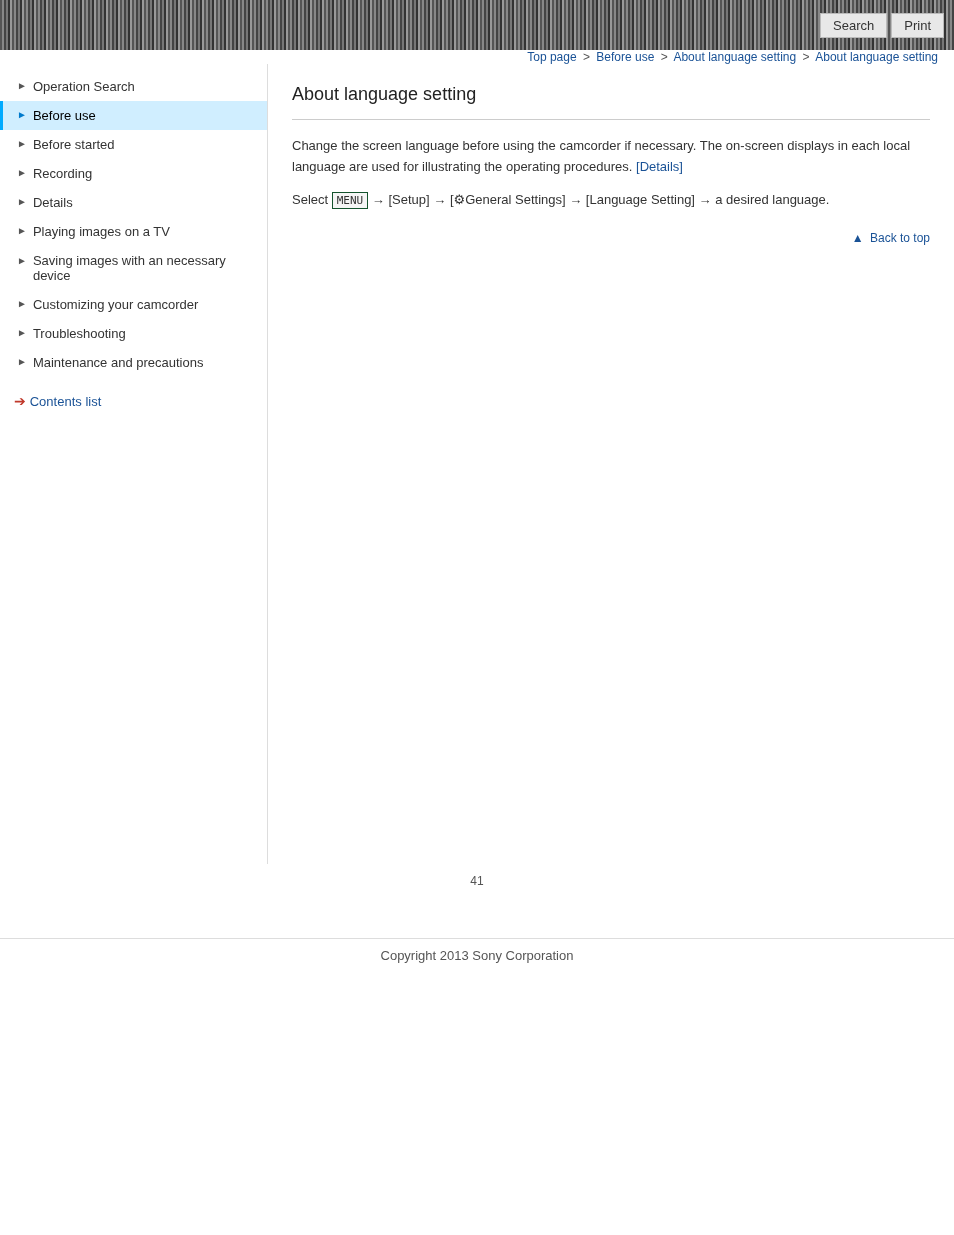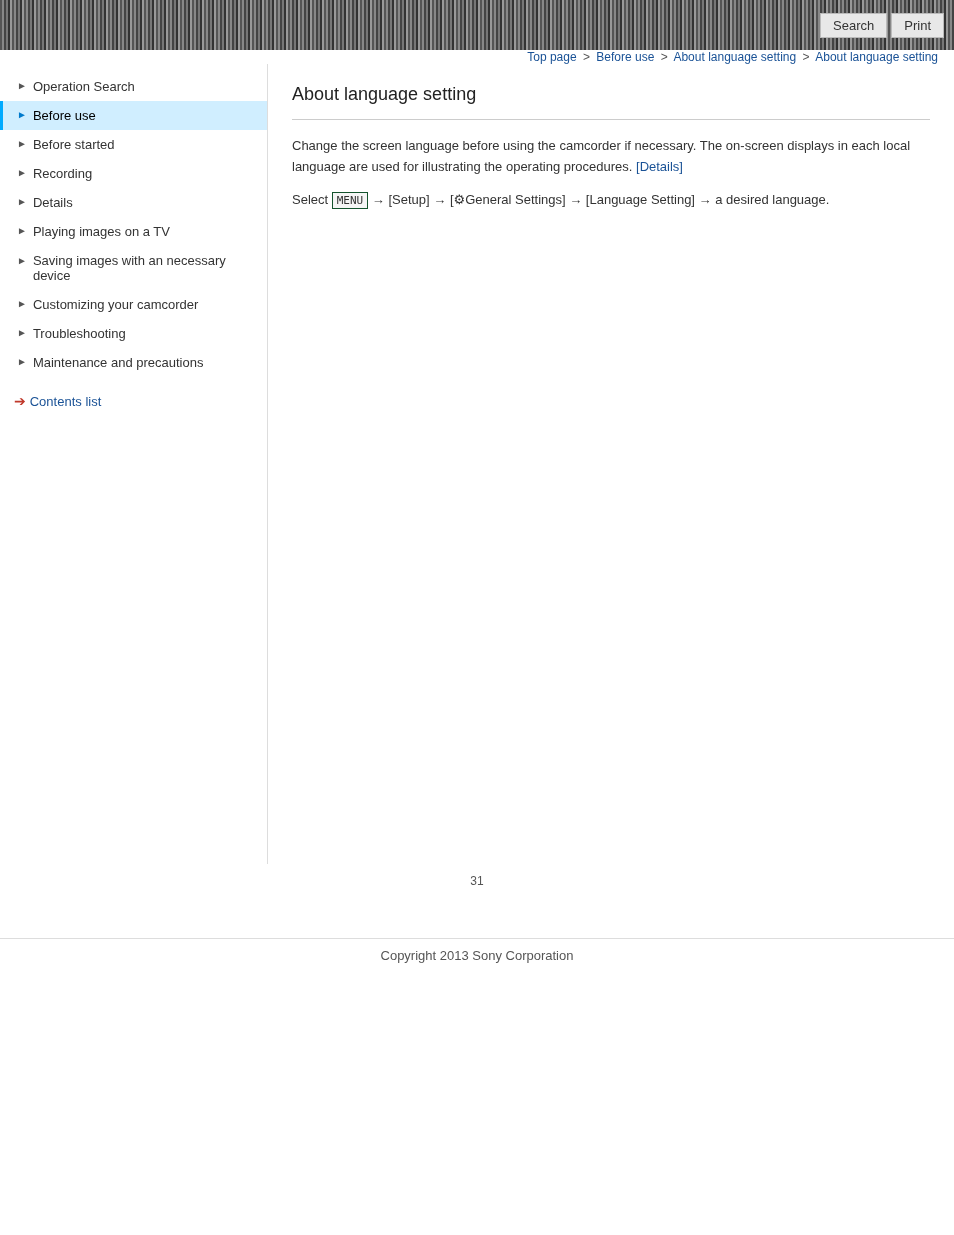--- a/index.html
+++ b/index.html
@@ -287,20 +287,26 @@
       <span>Change the screen language before using the camcorder if necessary. The on-screen displays in each local language are used for illustrating the operating procedures.</span>
       <span> </span>
       <a class="details-link">[Details]</a>
     </p>
 
     <p class="instruction-line">
       Select <span class="menu-key">MENU</span>
       → [Setup] → [⚙General Settings] → [Language Setting] → a desired language.
     </p>
 
+    <div class="back-to-top">
+      <a>
+        <span class="triangle">▲</span>
+        <span>Back to top</span>
+      </a>
+    </div>
   </main>
 </div>
 
-<div class="page-number">31</div>
+<div class="page-number">41</div>
 
 <div class="footer">
   <span>Copyright 2013 Sony Corporation</span>
 </div>
 
 </body></html>

